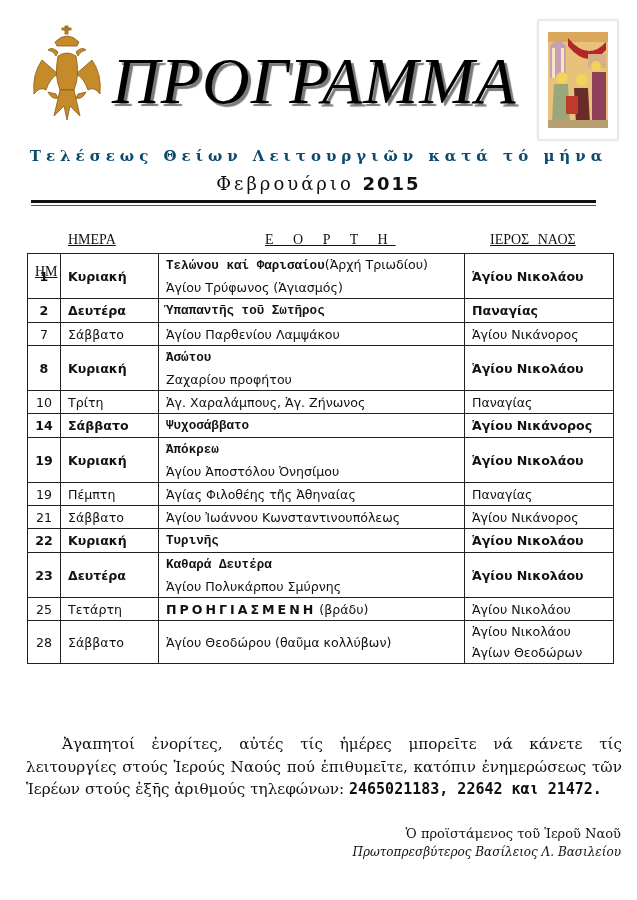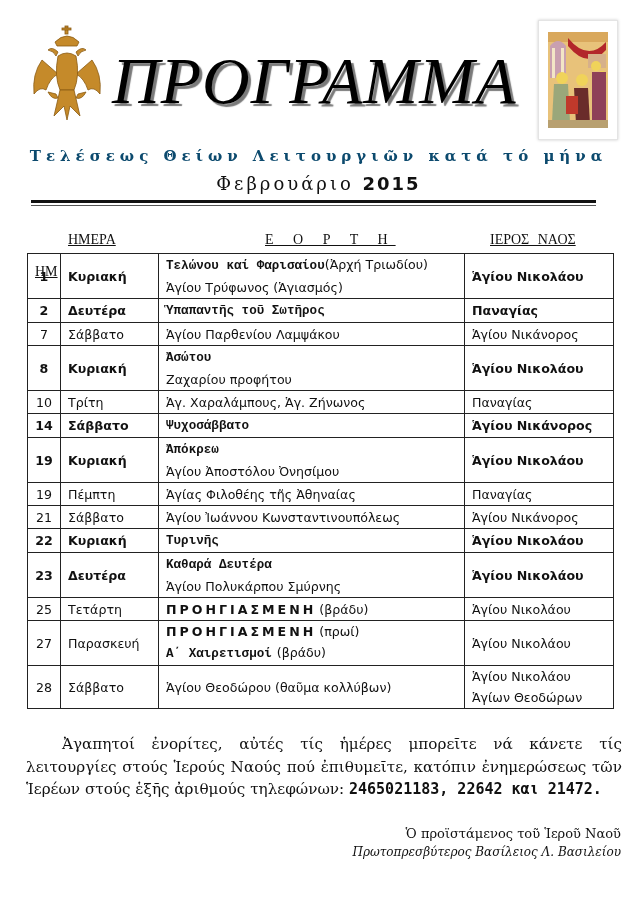--- a/index.html
+++ b/index.html
@@ -213,31 +213,20 @@
         <td class="num">25</td>
         <td class="day">Τετάρτη</td>
         <td class="feast">
           <div><span class="spaced">ΠΡΟΗΓΙΑΣΜΕΝΗ</span><span style="margin-left: 3px;">(βράδυ)</span></div>
         </td>
         <td class="church">
           <div>Ἁγίου Νικολάου</div>
         </td>
       </tr>
       <tr style="height: 42px;">
-        <td class="num">27</td>
-        <td class="day">Παρασκευή</td>
-        <td class="feast">
-          <div><span class="spaced">ΠΡΟΗΓΙΑΣΜΕΝΗ</span><span style="margin-left: 3px;">(πρωί)</span></div>
-          <div><span class="b">Α΄ Χαιρετισμοί</span><span style="margin-left: 5px;">(βράδυ)</span></div>
-        </td>
-        <td class="church">
-          <div>Ἁγίου Νικολάου</div>
-        </td>
-      </tr>
-      <tr style="height: 42px;">
         <td class="num">28</td>
         <td class="day">Σάββατο</td>
         <td class="feast">
           <div>Ἁγίου Θεοδώρου (θαῦμα κολλύβων)</div>
         </td>
         <td class="church">
           <div>Ἁγίου Νικολάου</div>
           <div style="font-weight: normal;">Ἁγίων Θεοδώρων</div>
         </td>
       </tr>

